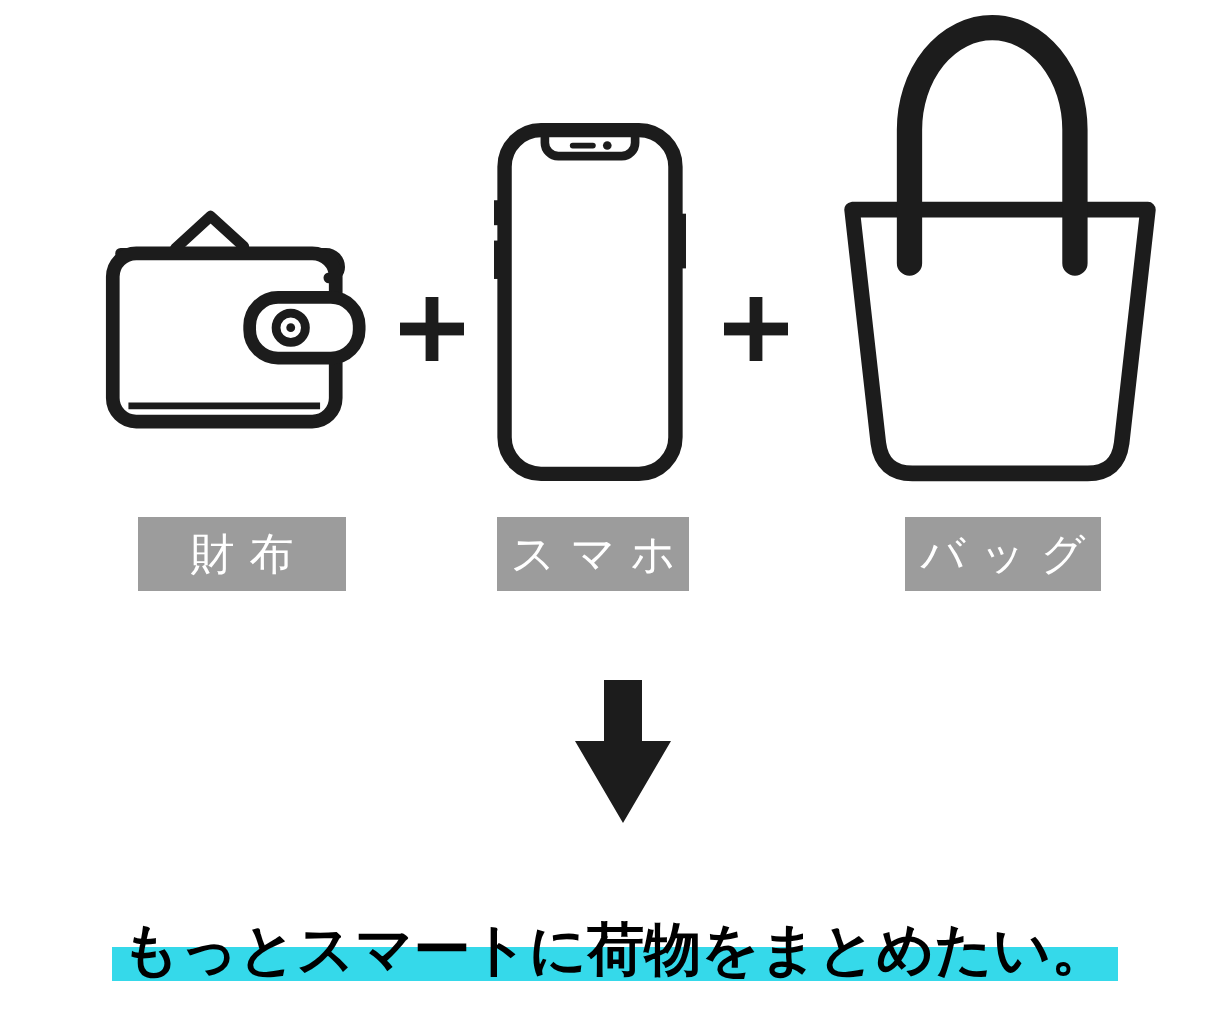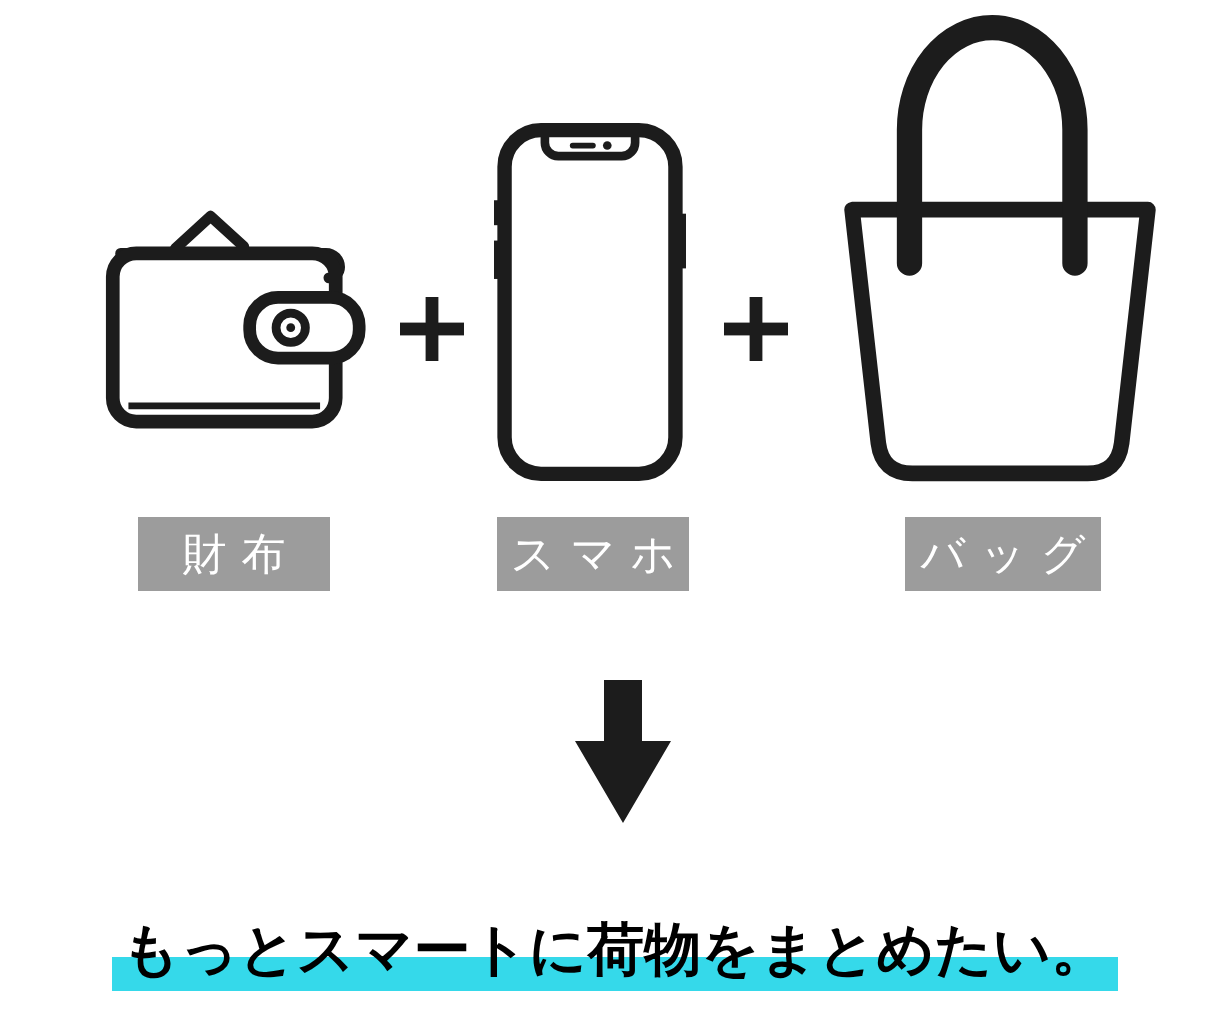--- a/index.html
+++ b/index.html
@@ -50,21 +50,21 @@
     width: 100%;
     text-align: center;
   }
   .headline {
     display: inline-block;
     font-size: 57px;
     line-height: 1.1;
     font-weight: 900;
     color: var(--headline-text);
     white-space: nowrap;
-    padding: 0 10px 10px 10px;
+    padding: 0 10px 0 10px;
     background-image: linear-gradient(to top, var(--highlight) 0px, var(--highlight) 34px, transparent 34px);
   }
 </style>
 </head>
 <body>
 
 <div class="canvas">
 
   <div class="abs icon" style="left:103px; top:196px; width:264px; height:238px;">
     <svg viewBox="0 0 270 240" fill="none">
@@ -106,21 +106,21 @@
     </svg>
   </div>
 
   <div class="abs icon" style="left:815px; top:15px; width:370px; height:472px;">
     <svg viewBox="0 0 380 485" fill="none">
       <path d="M 38 200 L 342 200 L 315 440 Q 311 471 280 471 L 100 471 Q 69 471 65 440 Z" fill="#ffffff" stroke="currentColor" stroke-width="16" stroke-linejoin="round"></path>
       <path d="M 97 255 V 118 a 85 105 0 0 1 170 0 V 255" stroke="currentColor" stroke-width="26" stroke-linecap="round"></path>
     </svg>
   </div>
 
-  <div class="abs item-label" style="left:138px; top:517px; width:192px; height:74px;">財布</div>
+  <div class="abs item-label" style="left:138px; top:517px; width:208px; height:74px;">財布</div>
 
   <div class="abs item-label" style="left:905px; top:517px; width:196px; height:74px;">バッグ</div>
 
   <div class="abs item-label" style="left:497px; top:517px; width:192px; height:74px;">スマホ</div>
 
   <div class="abs icon" style="left:575px; top:680px; width:96px; height:143px;">
     <svg viewBox="0 0 96 143">
       <polygon points="29,0 67,0 67,61 96,61 48,143 0,61 29,61" fill="currentColor"></polygon>
     </svg>
   </div>

